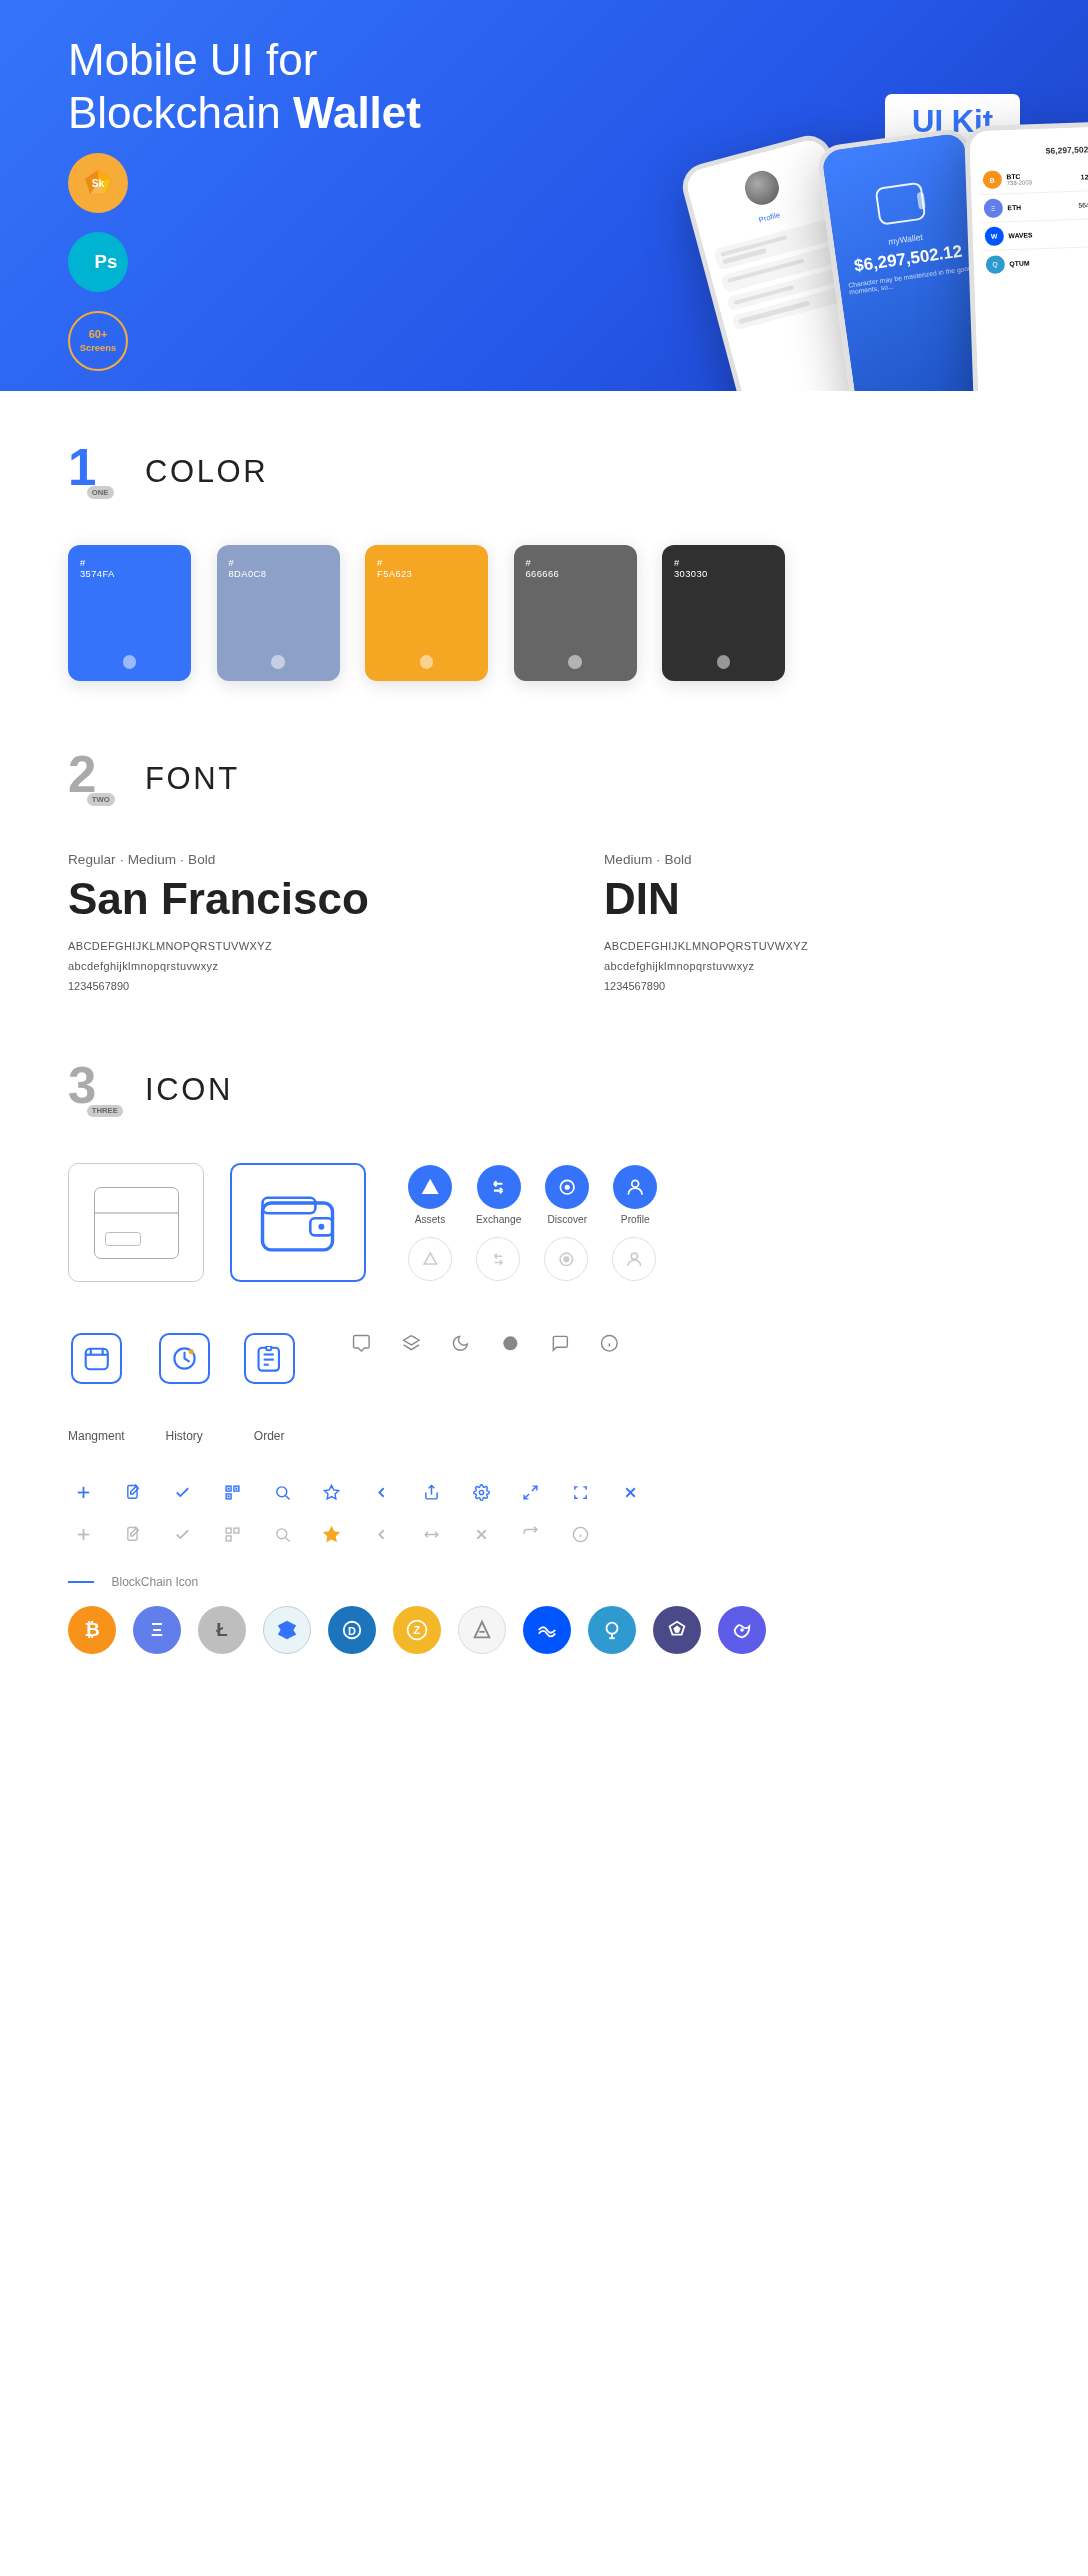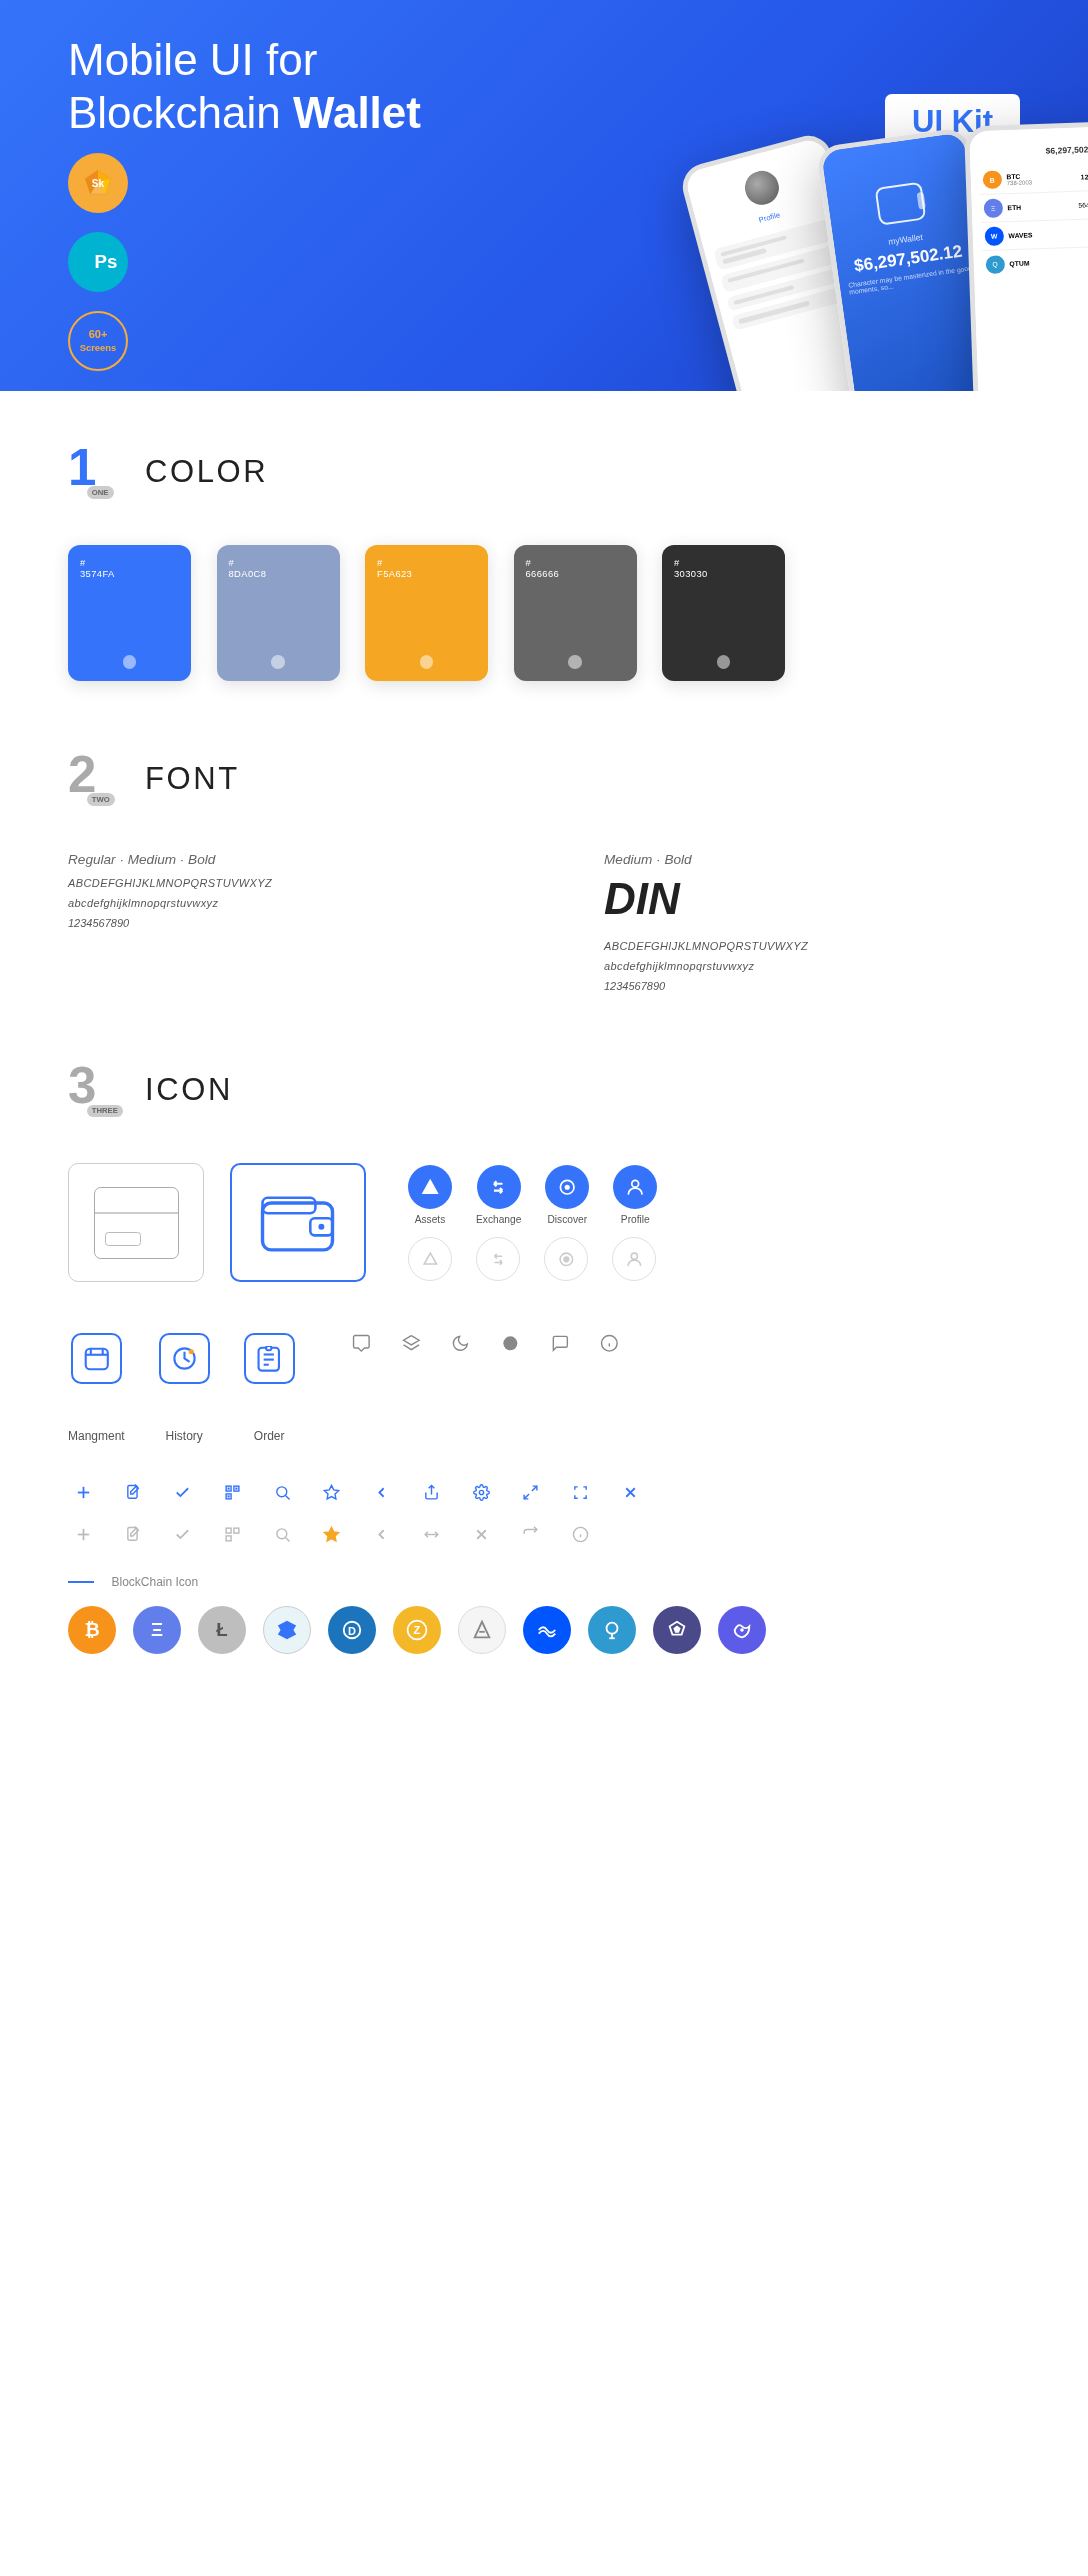--- a/index.html
+++ b/index.html
@@ -182,21 +182,20 @@
       height: 13.6px;
       border-radius: 50%;
       background: rgba(255,255,255,0.5);
     }
 
     
     .font-section { margin-bottom: 68px; }
     .font-columns {
       display: flex;
       gap: 120px;
-      font-style: italic;
     }
     .font-col { flex: 1; }
     .font-weight-label {
       font-size: 13.6px;
       color: #666;
       margin-bottom: 6.8px;
     }
     .font-name-big {
       font-size: 44px;
       font-weight: 800;
@@ -533,20 +532,21 @@
       <div class="section-num-wrapper">
         <div class="section-num-big" style="color:#aaa;">2</div>
         <div class="section-num-label">TWO</div>
       </div>
       <div class="section-title">FONT</div>
     </div>
 
     <div class="font-columns">
       <div class="font-col">
         <div class="font-weight-label">Regular · Medium · Bold</div>
+        <div class="font-name-big">San Francisco</div>
         <div class="font-alphabet">ABCDEFGHIJKLMNOPQRSTUVWXYZ</div>
         <div class="font-alphabet">abcdefghijklmnopqrstuvwxyz</div>
         <div class="font-numbers">1234567890</div>
       </div>
       <div class="font-col">
         <div class="font-weight-label">Medium · Bold</div>
         <div class="font-name-big din">DIN</div>
         <div class="font-alphabet">ABCDEFGHIJKLMNOPQRSTUVWXYZ</div>
         <div class="font-alphabet">abcdefghijklmnopqrstuvwxyz</div>
         <div class="font-numbers">1234567890</div>

